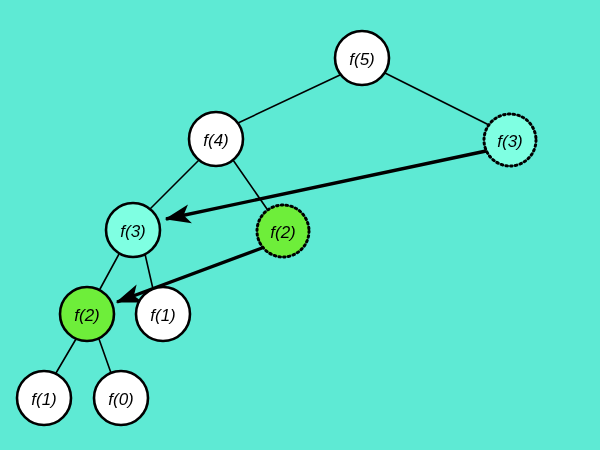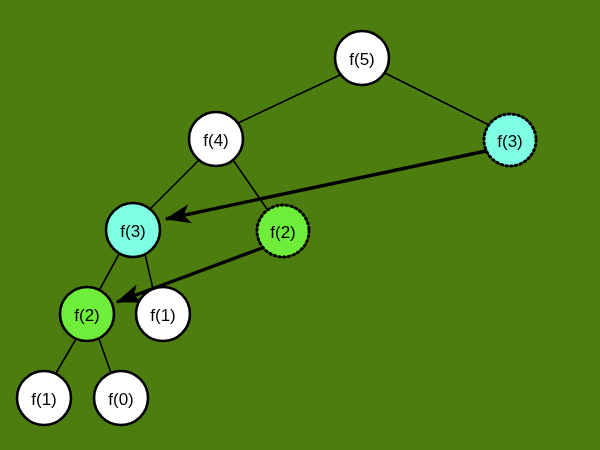--- a/index.html
+++ b/index.html
@@ -10,21 +10,22 @@
   body {
     width: 600px;
     height: 450px;
     overflow: hidden;
     font-family: "Liberation Sans", sans-serif;
   }
   #diagram-canvas {
     position: relative;
     width: 600px;
     height: 450px;
-    background: #4d7c0f;
+    background: #5eead4;
+    font-style: italic;
   }
   svg#graph {
     position: absolute;
     top: 0;
     left: 0;
     width: 600px;
     height: 450px;
     display: block;
   }
   .tree-edge {

